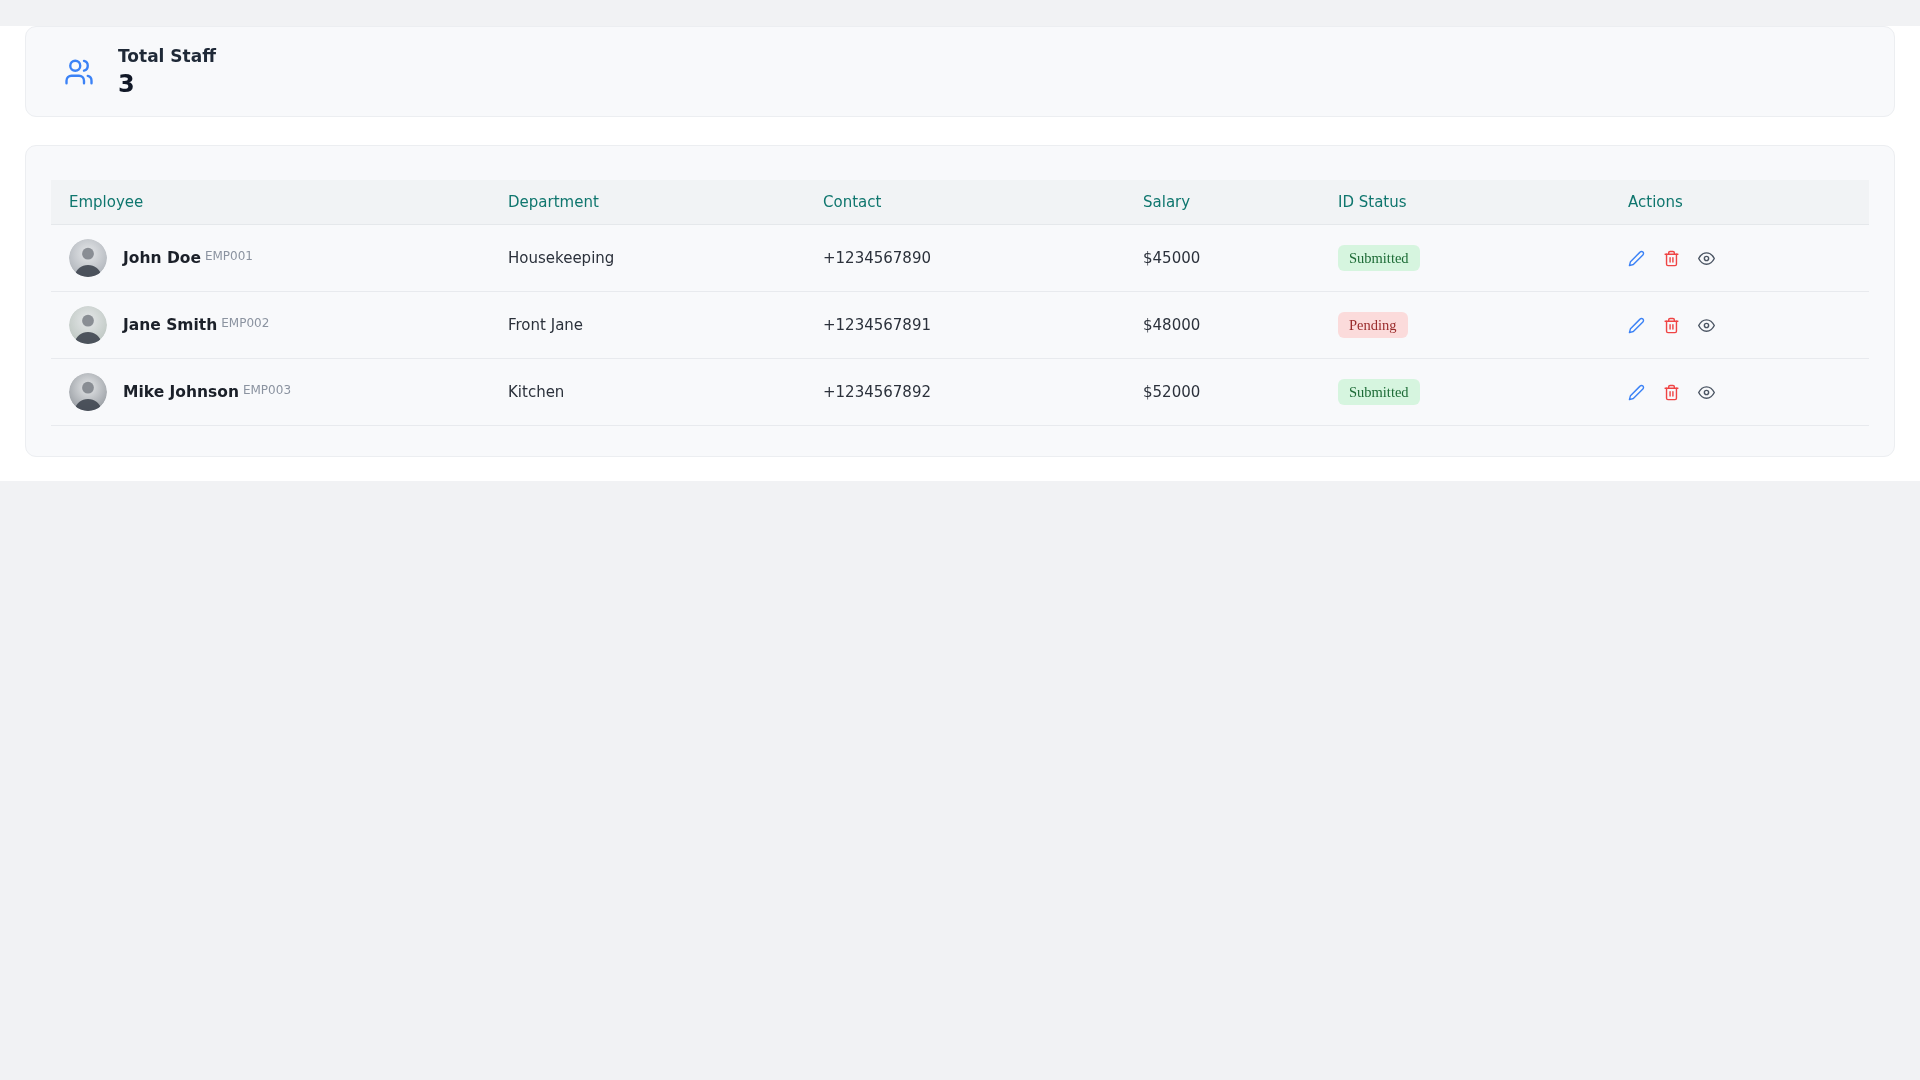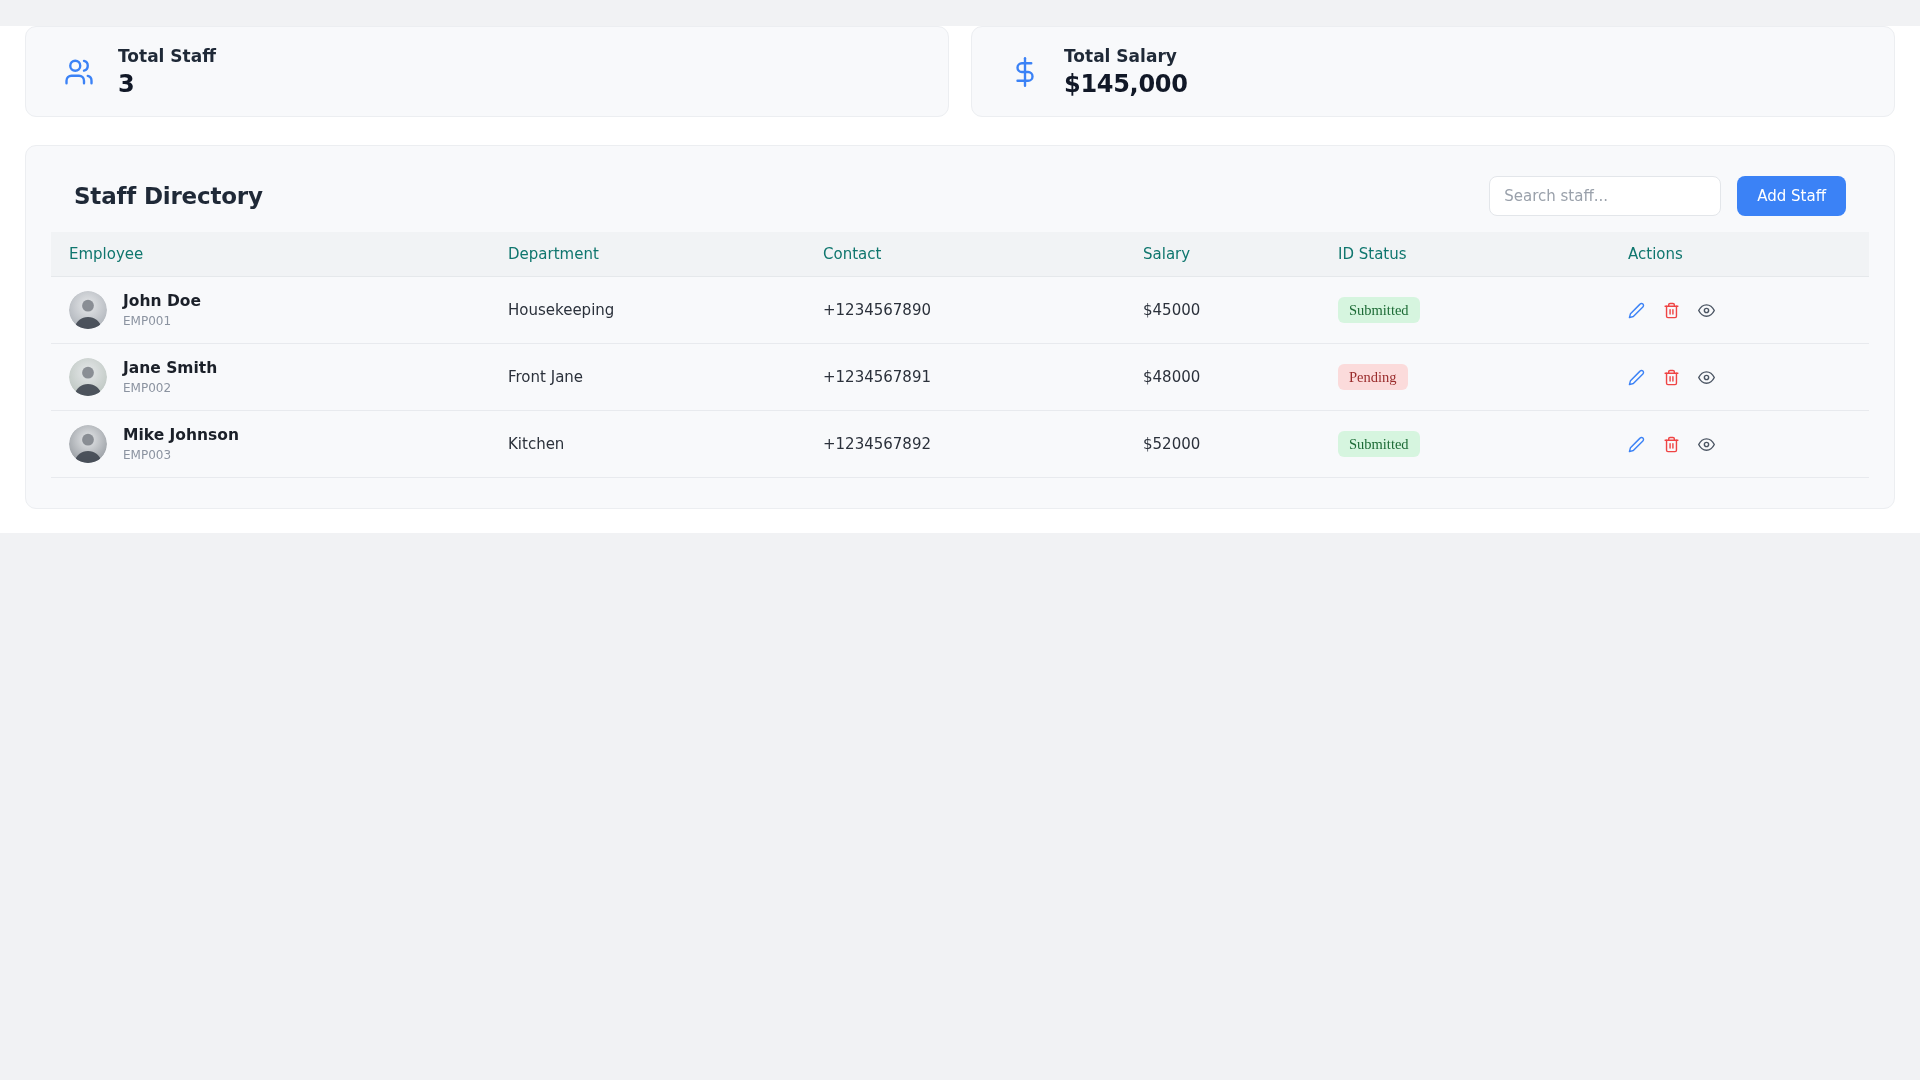--- a/index.html
+++ b/index.html
@@ -167,21 +167,21 @@
   .employee-cell { display: flex; align-items: center; gap: 16px; }
   .avatar {
     width: 38px;
     height: 38px;
     border-radius: 50%;
     flex: 0 0 auto;
     position: relative;
     overflow: hidden;
   }
   .avatar svg { display: block; width: 100%; height: 100%; }
-  .employee-names { display: flex; flex-direction: column; gap: 4px; }
+  .employee-names { display: flex; flex-direction: row; gap: 4px; }
   .employee-name {
     font-size: 15.5px;
     font-weight: bold;
     color: #1b2029;
   }
   .employee-id {
     font-size: 12px;
     color: #8b93a0;
   }
 
@@ -229,44 +229,25 @@
           <path d="M22 21v-2a4 4 0 0 0-3-3.87"></path>
           <path d="M16 3.13a4 4 0 0 1 0 7.75"></path>
         </svg>
       </span>
       <div class="stat-texts">
         <div class="stat-label">Total Staff</div>
         <div class="stat-value">3</div>
       </div>
     </div>
 
-    <div class="stat-card">
-      <span class="stat-icon">
-        <svg width="30" height="30" viewBox="0 0 24 24" fill="none" stroke="currentColor" stroke-width="1.9" stroke-linecap="round" stroke-linejoin="round">
-          <line x1="12" y1="1" x2="12" y2="23"></line>
-          <path d="M17 5H9.5a3.5 3.5 0 0 0 0 7h5a3.5 3.5 0 0 1 0 7H6"></path>
-        </svg>
-      </span>
-      <div class="stat-texts">
-        <div class="stat-label">Total Salary</div>
-        <div class="stat-value">$145,000</div>
-      </div>
-    </div>
 
   </div>
 
   <div class="directory-card">
 
-    <div class="directory-head">
-      <div class="directory-title">Staff Directory</div>
-      <div class="head-controls">
-        <input class="search-input" type="text" placeholder="Search staff..." style="">
-        <button class="add-btn">Add Staff</button>
-      </div>
-    </div>
 
     <table class="staff-table">
       <colgroup>
         <col class="col-employee">
           <col class="col-department">
           <col class="col-contact">
         <col class="col-salary">
           <col class="col-status">
           <col class="col-actions">
       </colgroup>

